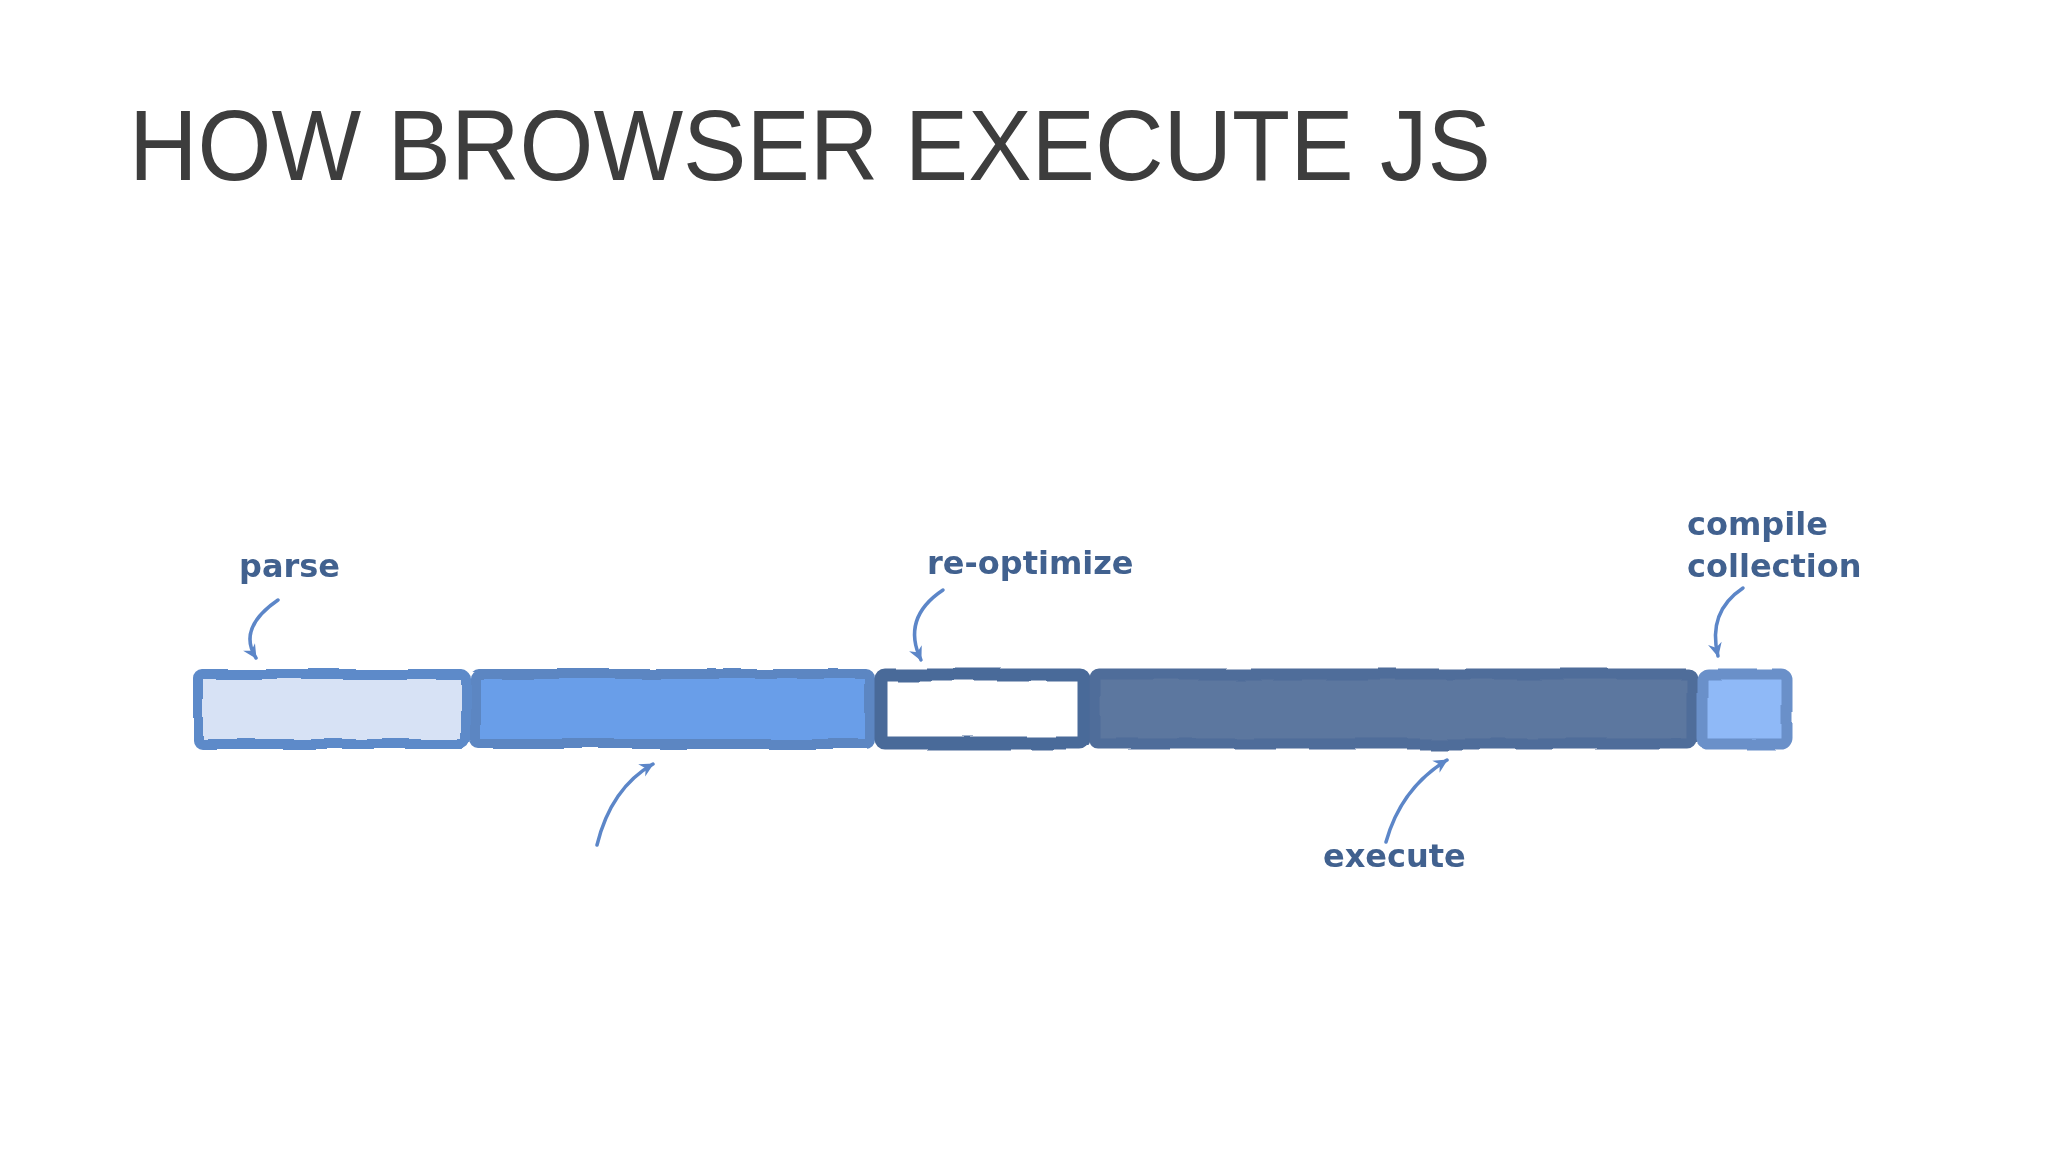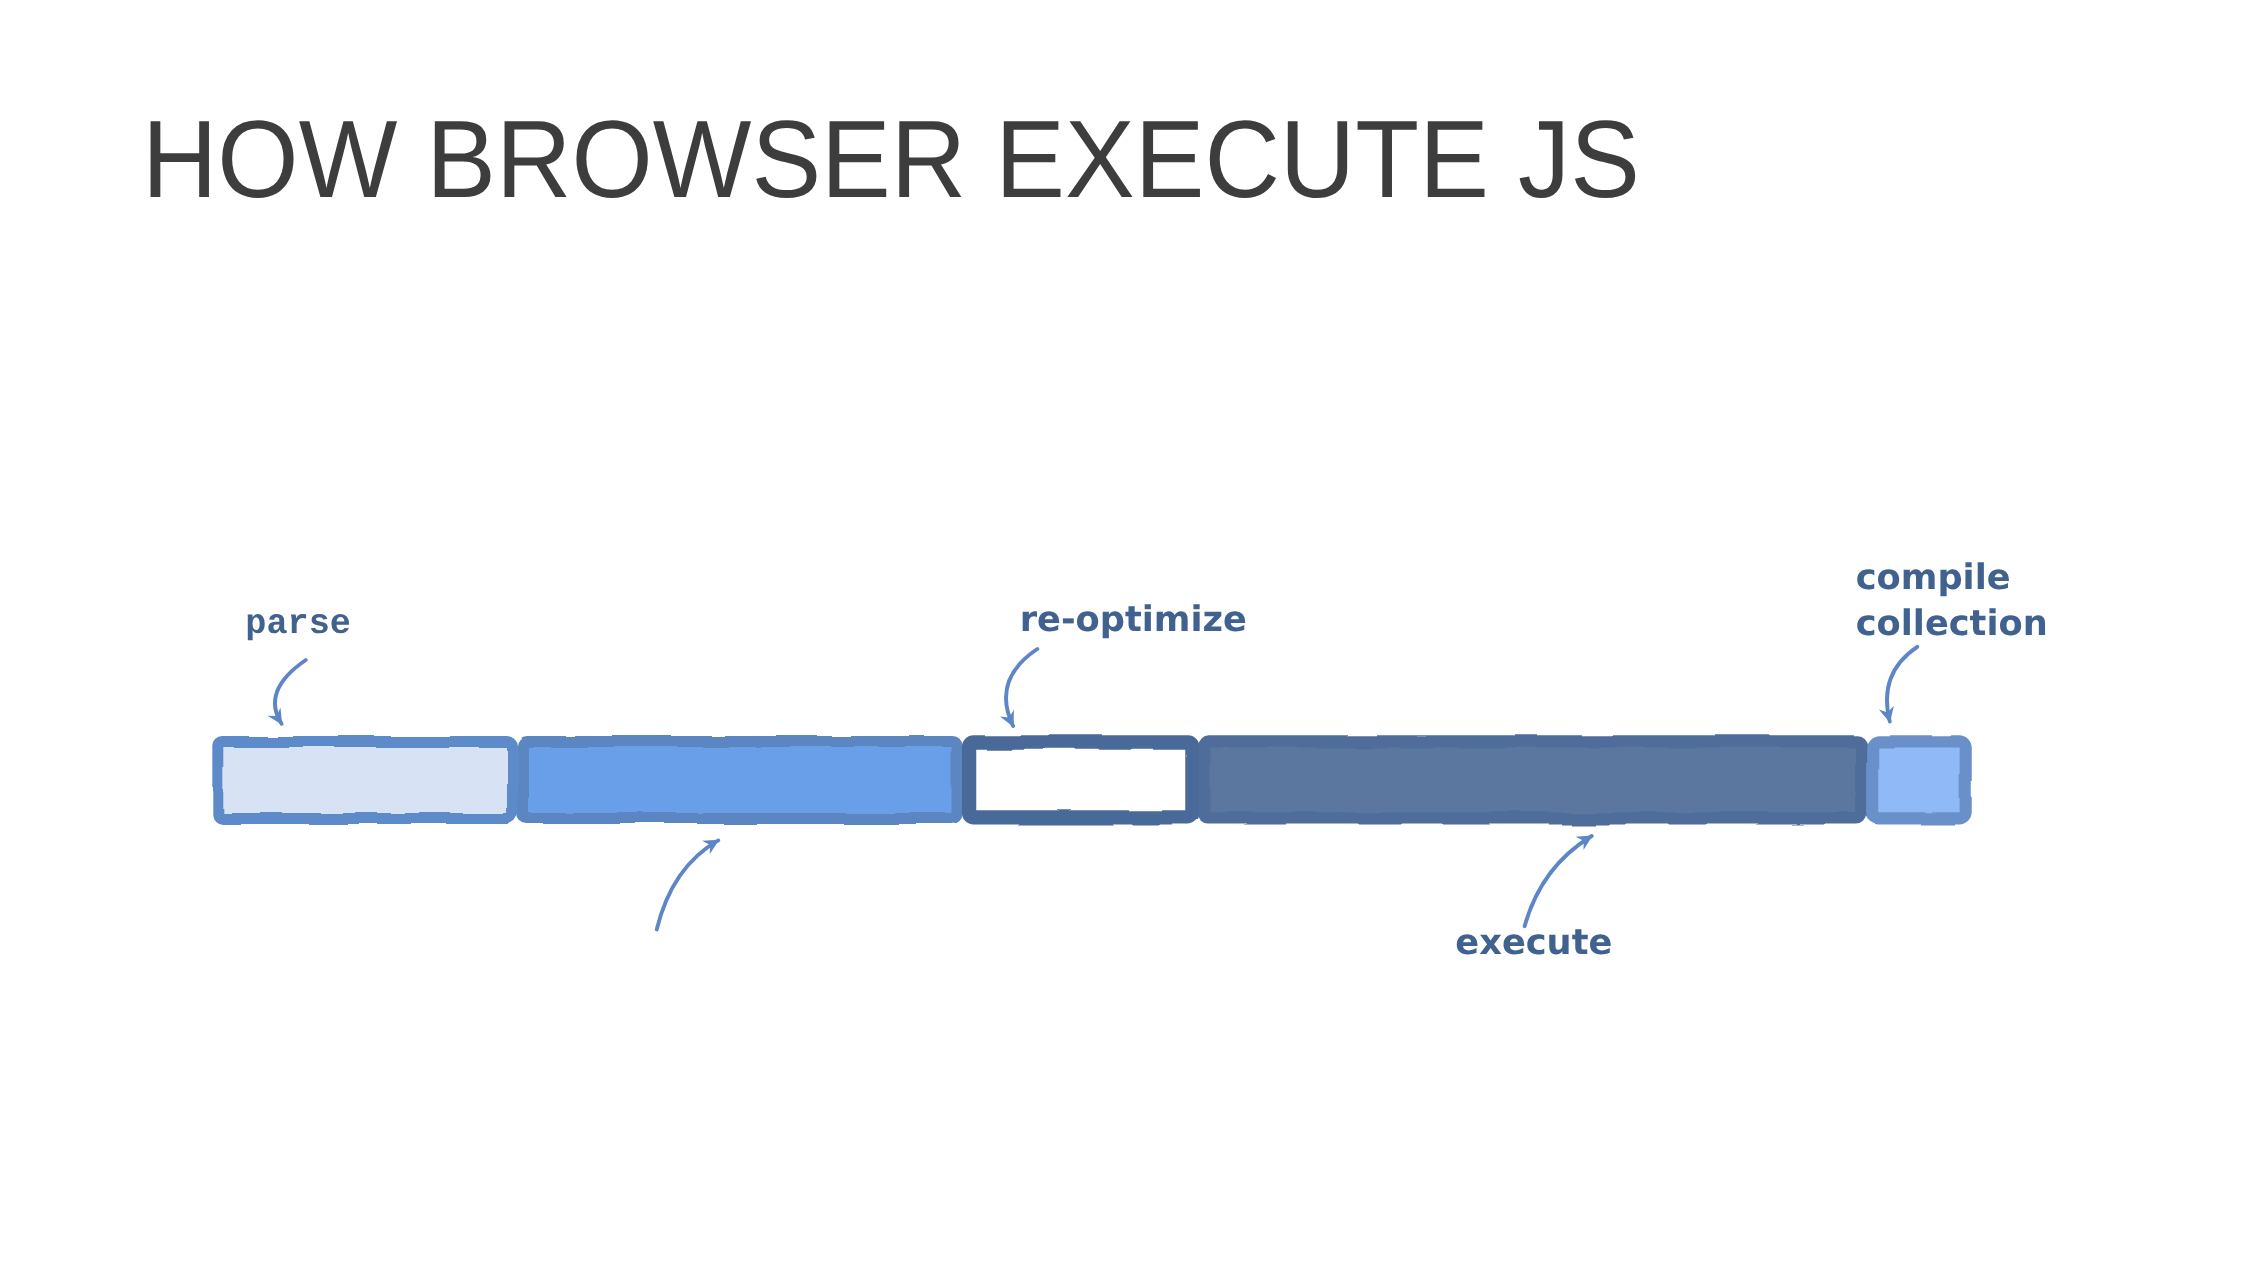--- a/index.html
+++ b/index.html
@@ -40,21 +40,21 @@
   .hand-label{
     position:absolute;
     font-family:"DejaVu Sans",sans-serif;
     font-weight:700;
     font-size:32px;
     line-height:1.3;
     color:var(--label,#41618f);
     white-space:pre-line;
     letter-spacing:0px;
   }
-  .lbl-parse{left:208px;top:546px;font-family:Liberation Mono, monospace;}
+  .lbl-parse{left:224px;top:546px;}
   .lbl-reoptimize{left:912px;top:543px;}
   .lbl-garbage{left:1672px;top:504px;}
   .lbl-compile{left:472px;top:839px;}
   .lbl-execute{left:1308px;top:836px;}
 </style>
 </head>
 <body>
 
 <main class="slide">
 

